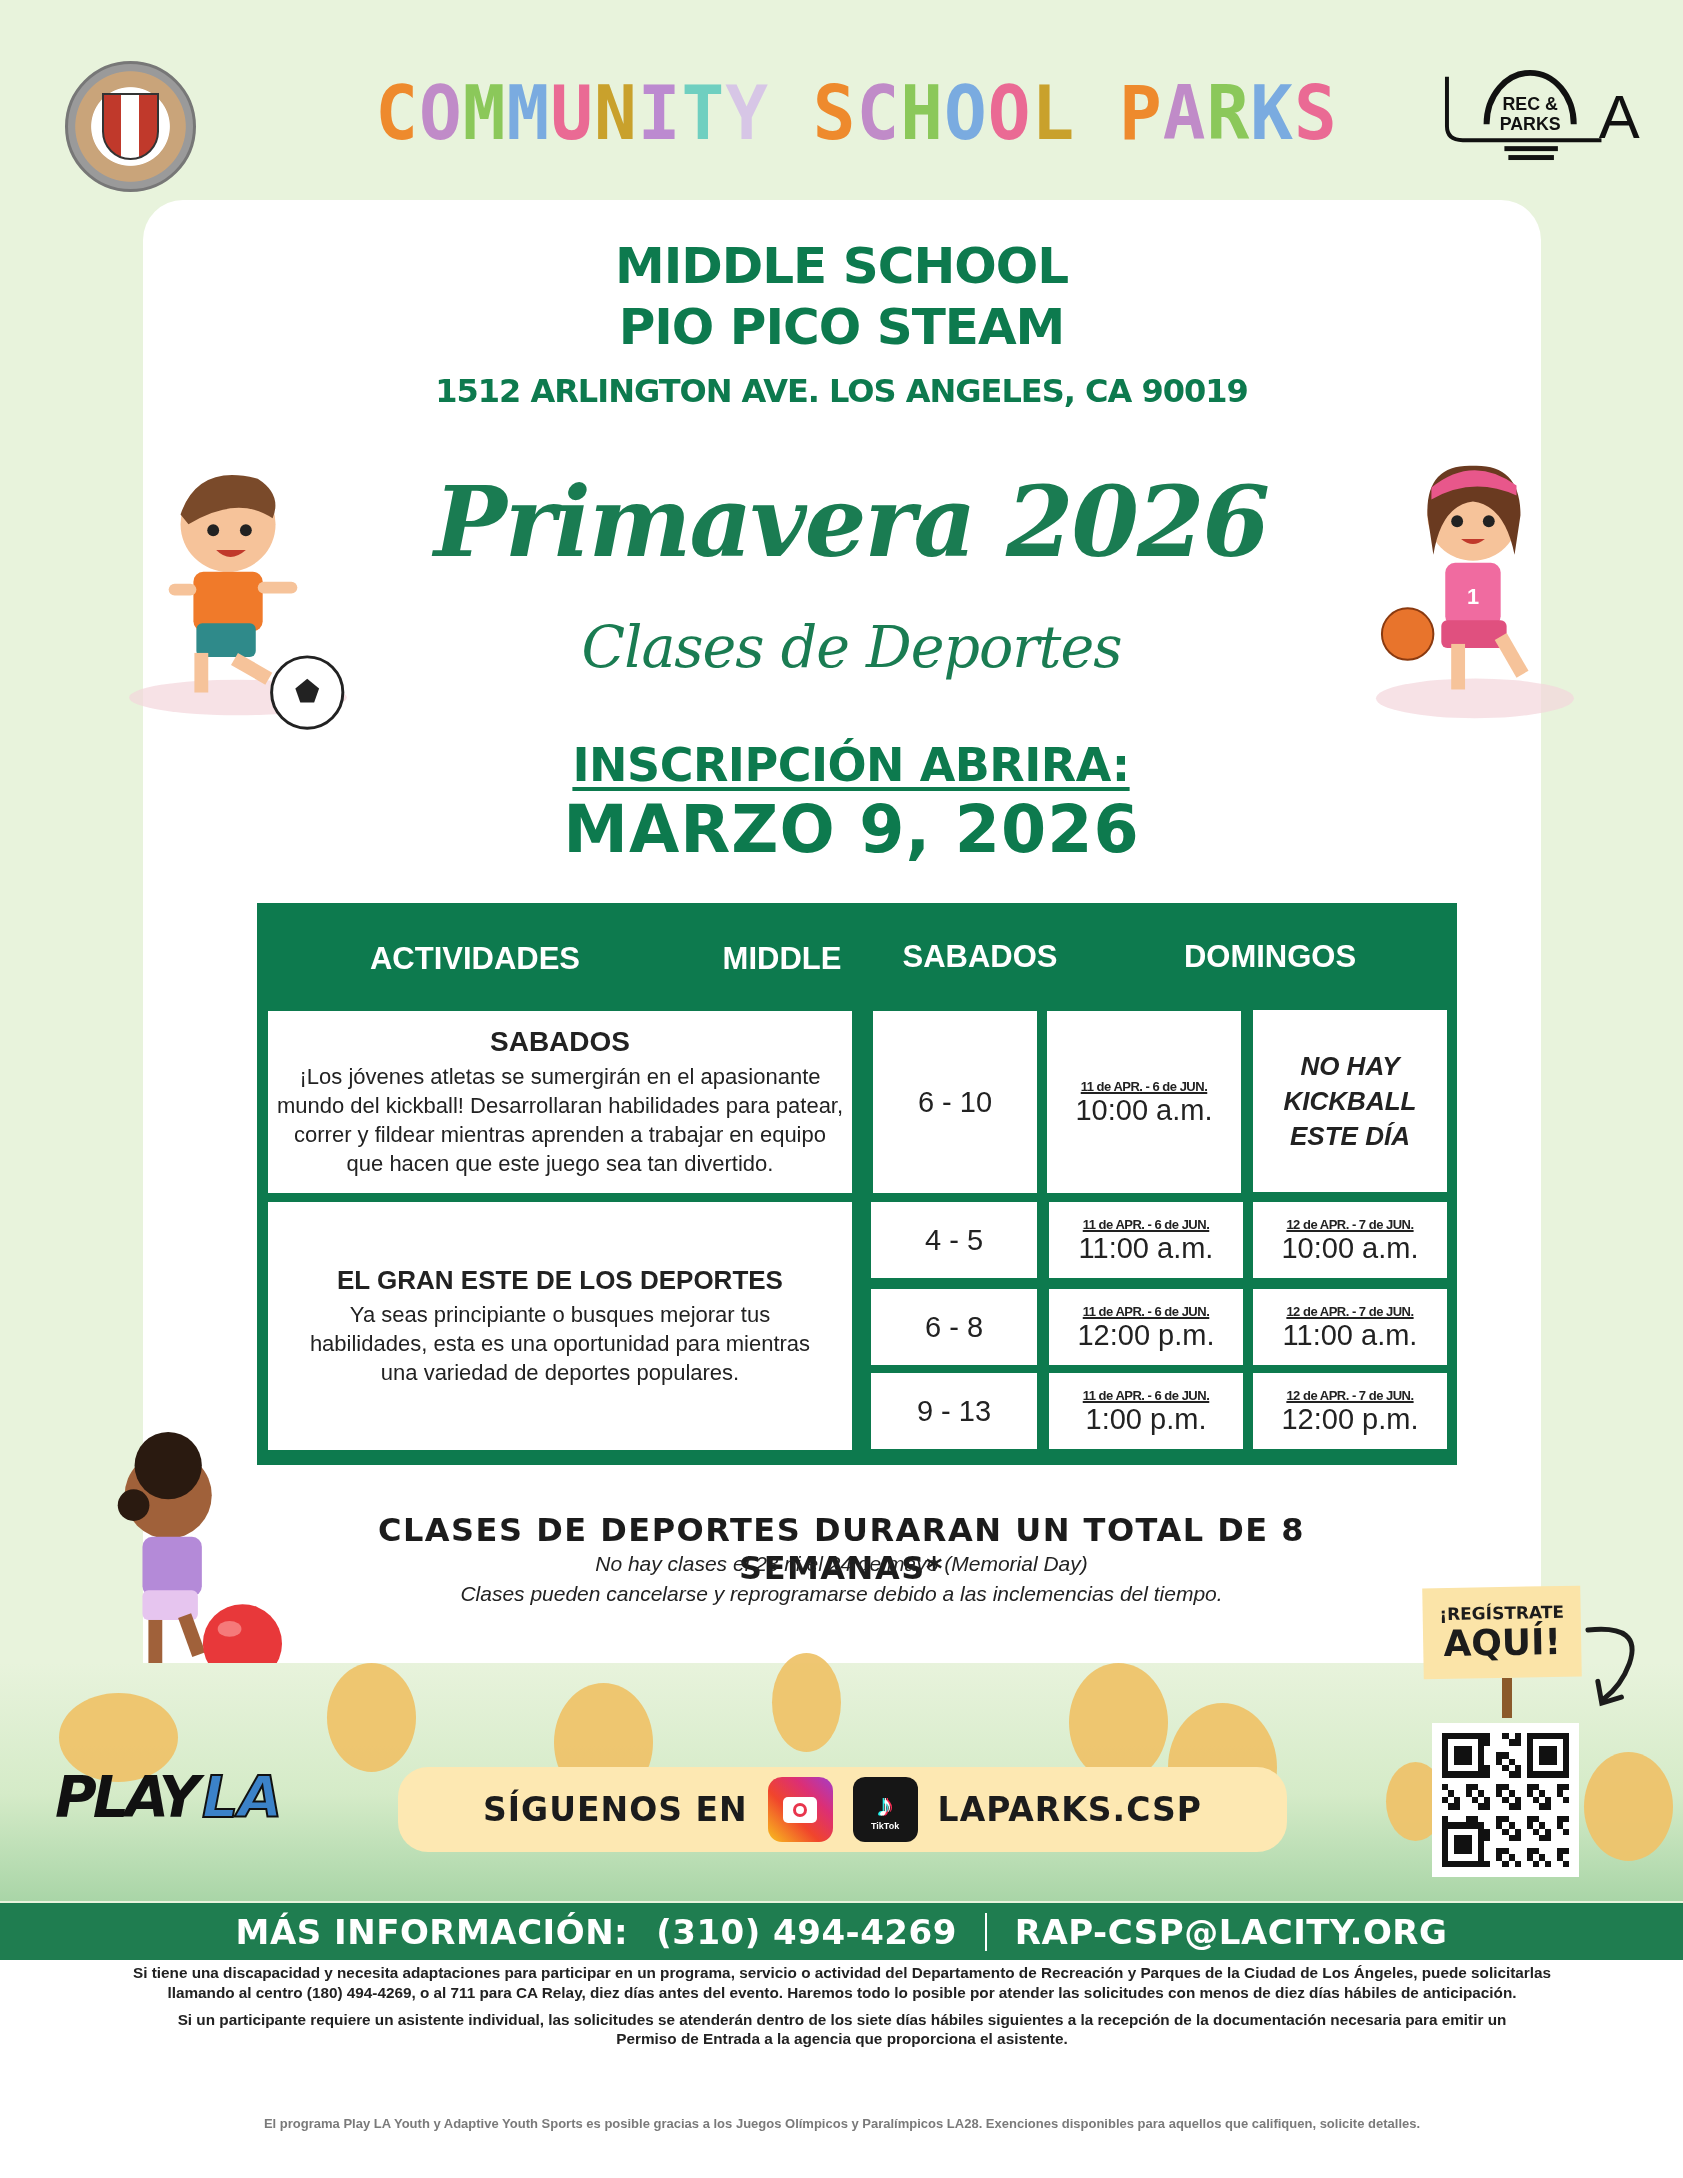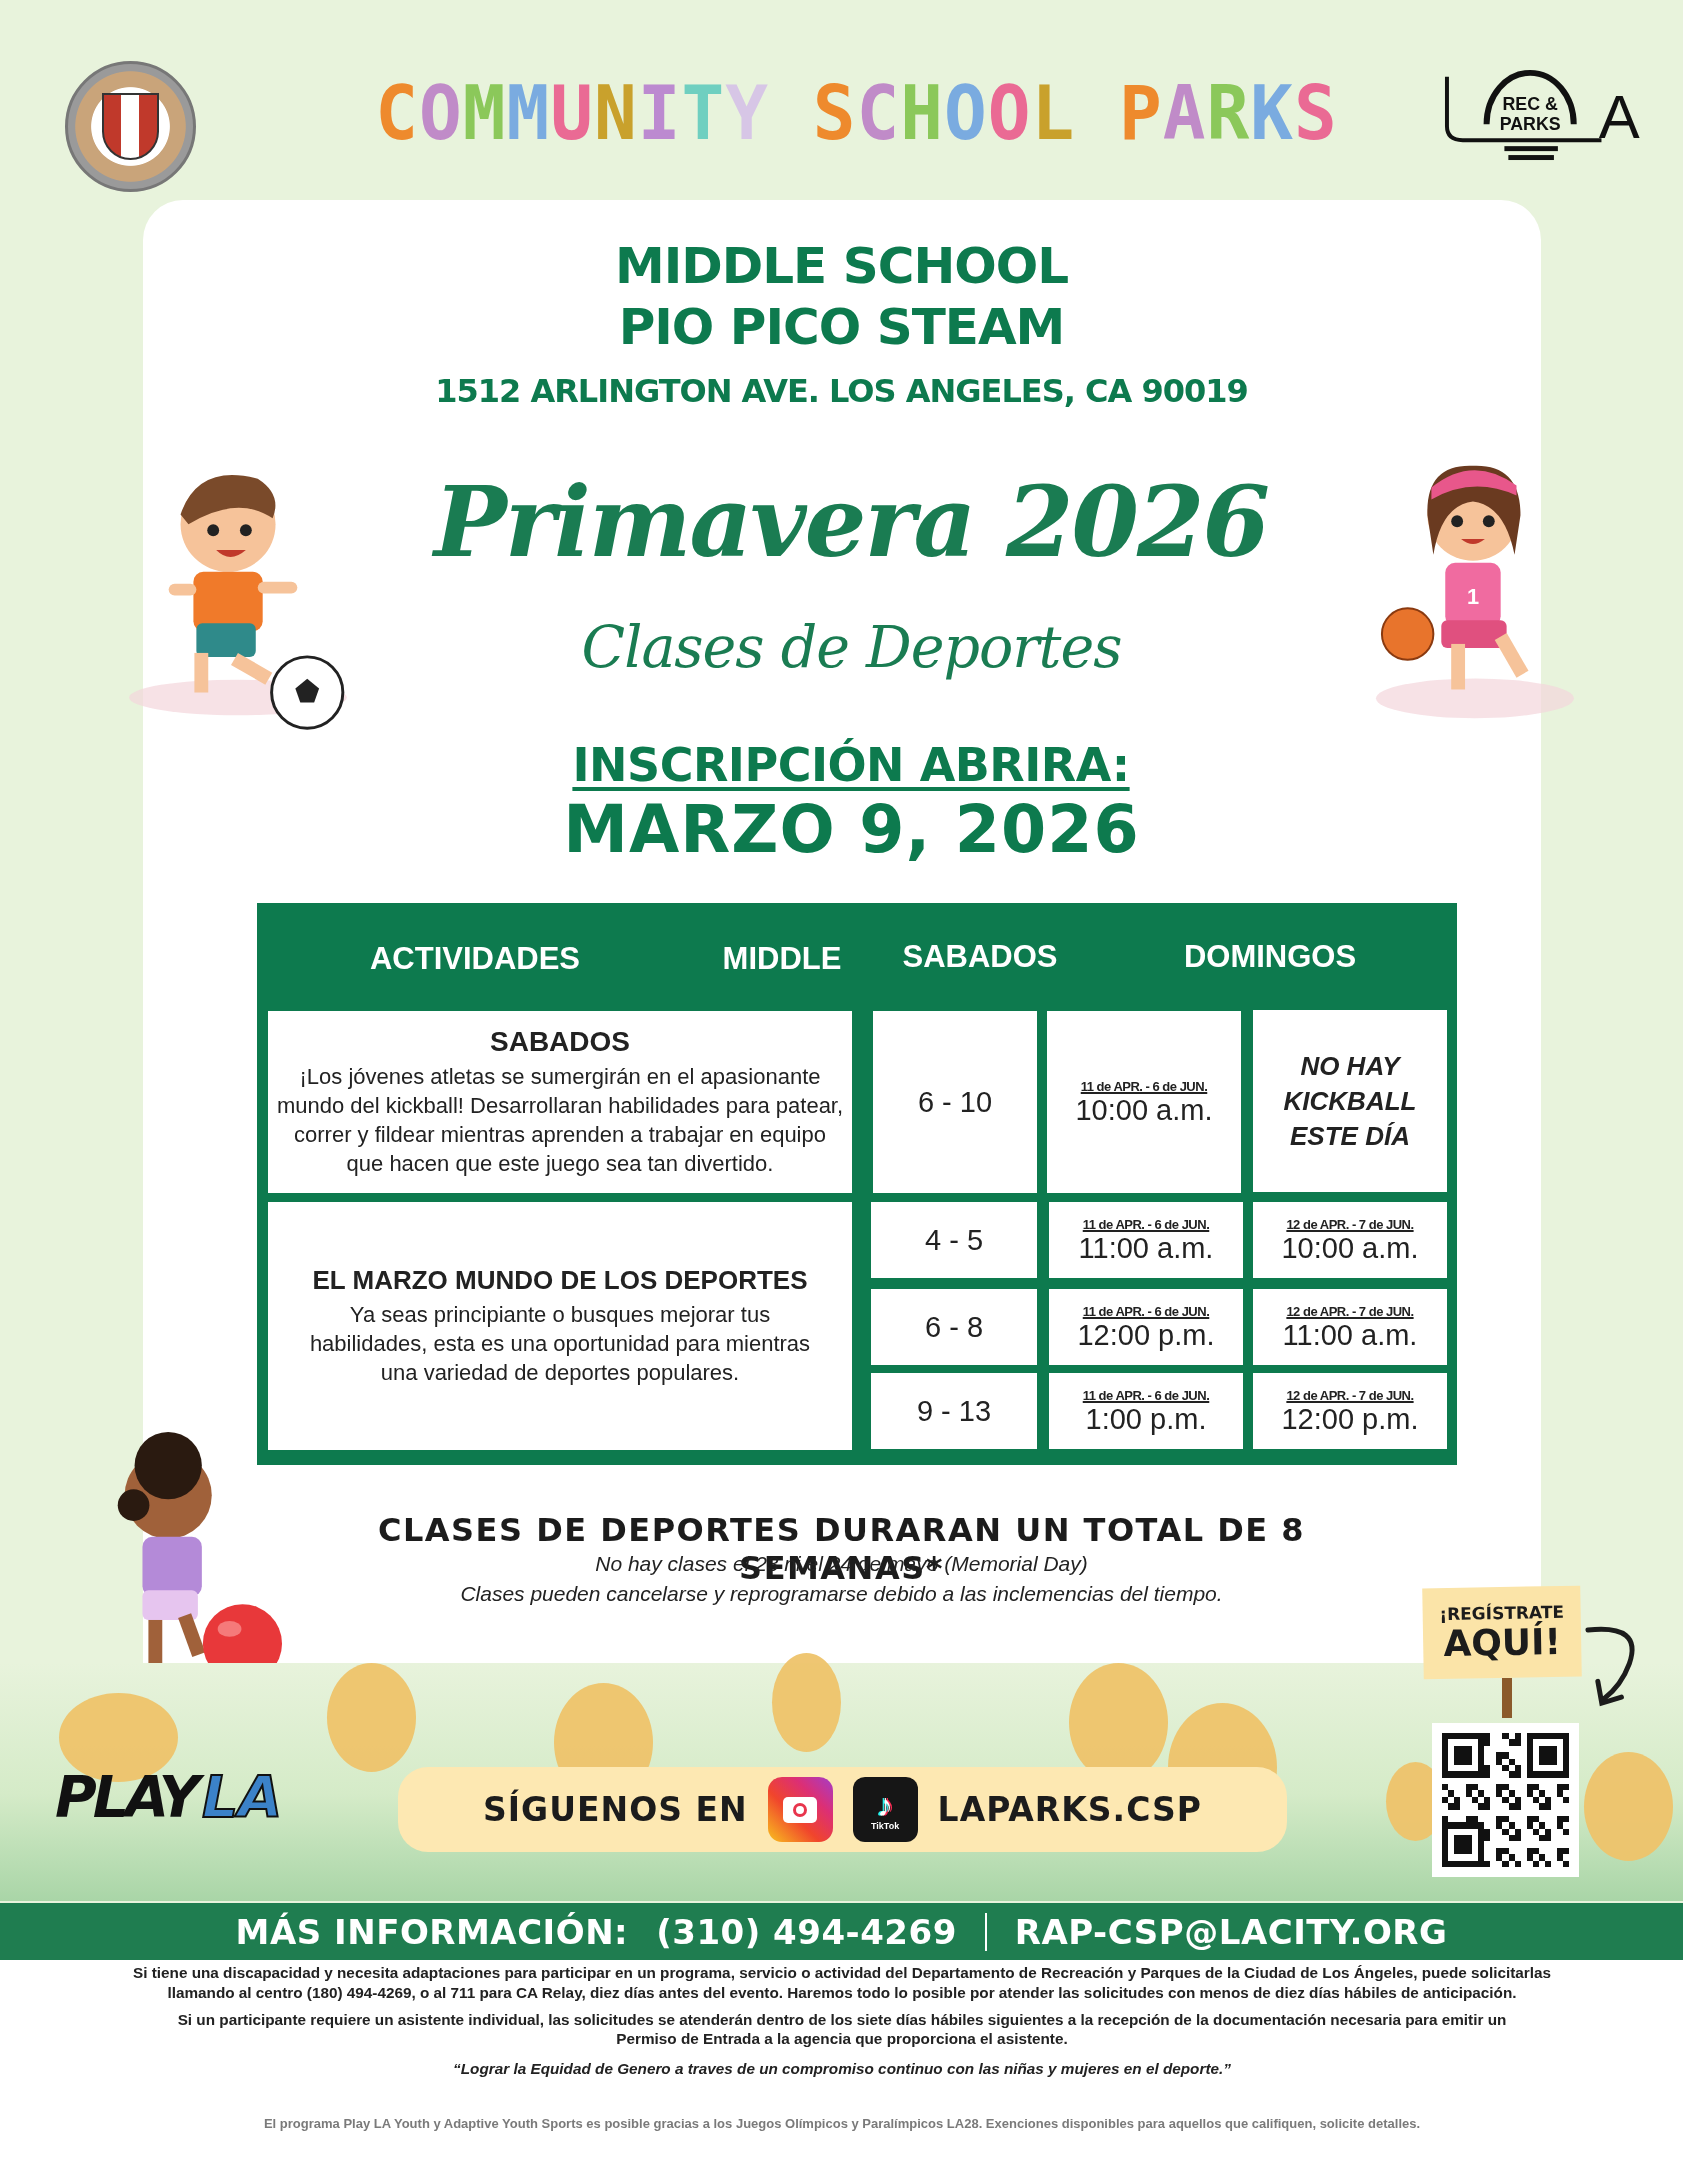--- a/index.html
+++ b/index.html
@@ -291,21 +291,21 @@
   </div>
   <div class="cell" style="left:790px;top:108px;width:194px;height:182px;">
     <div class="range">11 de APR. - 6 de JUN.</div>
     <div class="time">10:00 a.m.</div>
   </div>
   <div class="cell" style="left:996px;top:107px;width:194px;height:182px;padding:0 30px;">
     <div class="none">NO HAY KICKBALL ESTE DÍA</div>
   </div>
 
   <div class="cell" style="left:11px;top:299px;width:584px;height:248px;padding:0 40px;">
-    <div class="act-name" style="font-size:26px;">EL MARZO MUNDO DE LOS DEPORTES</div>
+    <div class="act-name" style="font-size:26px;">EL GRAN ESTE DE LOS DEPORTES</div>
     <div class="act-desc">Ya seas principiante o busques mejorar tus habilidades, esta es una oportunidad para mientras una variedad de deportes populares.</div>
   </div>
 
   <div class="cell" style="left:614px;top:299px;width:166px;height:76px;">
     <div class="age">4 - 5</div>
   </div>
   <div class="cell" style="left:792px;top:299px;width:194px;height:76px;">
     <div class="range">11 de APR. - 6 de JUN.</div>
     <div class="time">11:00 a.m.</div>
   </div>
@@ -835,16 +835,15 @@
   <span>(310) 494-4269</span>
   <span class="divider"></span>
   <span>RAP-CSP@LACITY.ORG</span>
 </div>
 
 <div class="abs footer">
   <div class="fline" style="top:3px;">Si tiene una discapacidad y necesita adaptaciones para participar en un programa, servicio o actividad del Departamento de Recreación y Parques de la Ciudad de Los Ángeles, puede solicitarlas</div>
   <div class="fline" style="top:23px;">llamando al centro (180) 494-4269, o al 711 para CA Relay, diez días antes del evento. Haremos todo lo posible por atender las solicitudes con menos de diez días hábiles de anticipación.</div>
   <div class="fline" style="top:69px;">Permiso de Entrada a la agencia que proporciona el asistente.</div>
   <div class="fline" style="top:50px;">Si un participante requiere un asistente individual, las solicitudes se atenderán dentro de los siete días hábiles siguientes a la recepción de la documentación necesaria para emitir un</div>
-  <div class="fline ital" style="top:99px;">“Lograr la Equidad de Genero a traves de un compromiso continuo con las niñas y mujeres en el deporte.”</div>
   <div class="fline gray" style="top:154px;">El programa Play LA Youth y Adaptive Youth Sports es posible gracias a los Juegos Olímpicos y Paralímpicos LA28. Exenciones disponibles para aquellos que califiquen, solicite detalles.</div>
 </div>
 
 
 </body></html>

